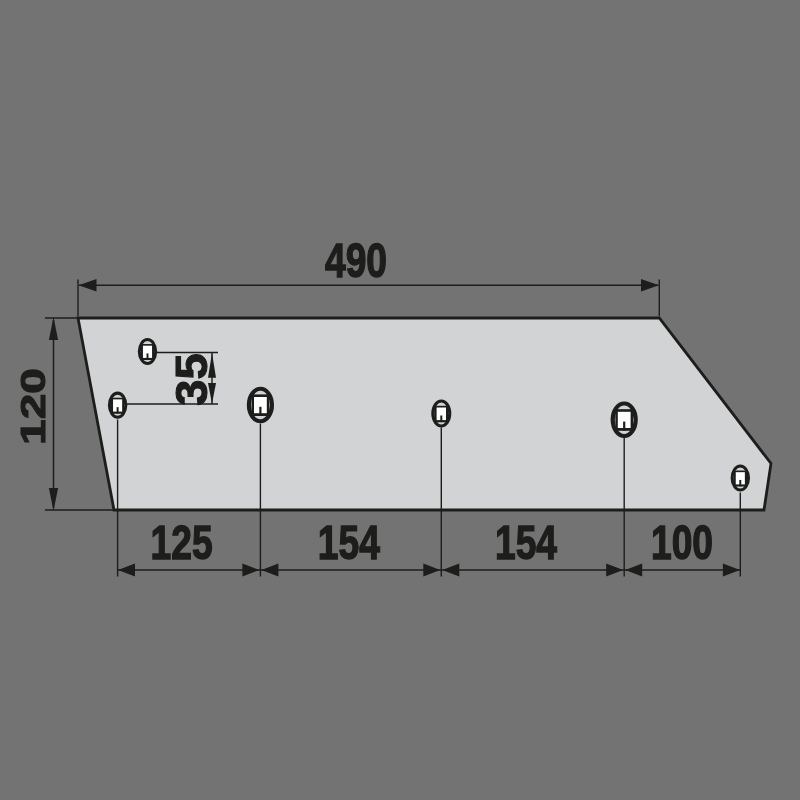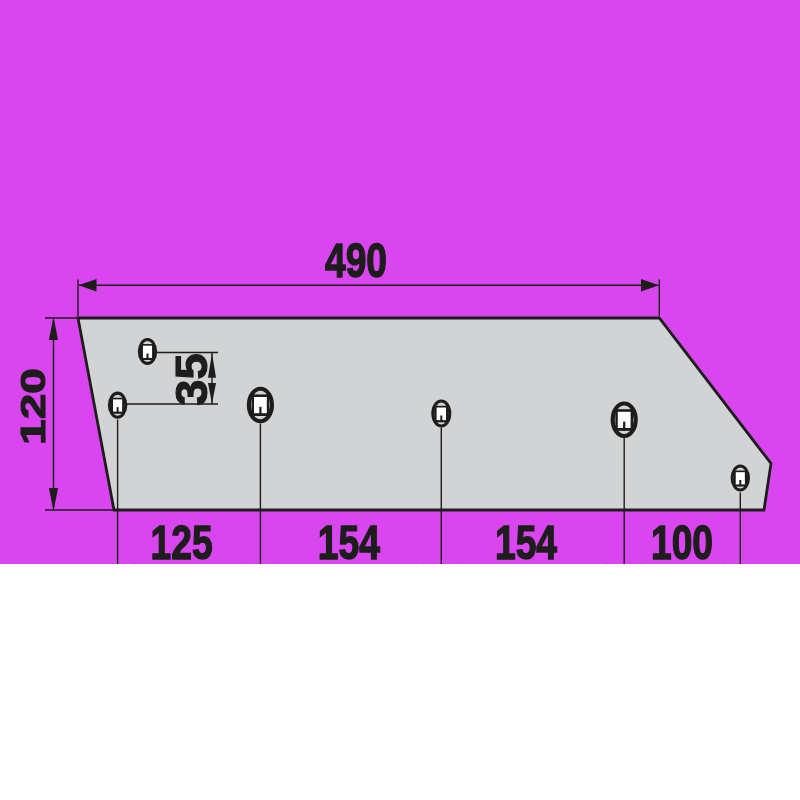--- a/index.html
+++ b/index.html
@@ -1,17 +1,17 @@
 <!DOCTYPE html>
 <html><head>
 <meta charset="utf-8">
 <title>Technical drawing</title>
 <style>
 html,body{margin:0;padding:0;background:#ffffff;}
-.wrap{width:800px;height:564px;position:relative;background:#d946ef;}
+.wrap{width:800px;height:800px;position:relative;background:#737373;}
 text{font-family:"Liberation Sans",sans-serif;font-weight:bold;fill:#1d1d1b;}
 </style>
 </head>
 <body>
 <div class="wrap">
 <svg width="800" height="800" viewBox="0 0 800 800" xmlns="http://www.w3.org/2000/svg">
 <defs>
 
 <g id="holeS">
 <ellipse cx="0" cy="0" rx="10" ry="14" fill="#1d1d1b"></ellipse>

